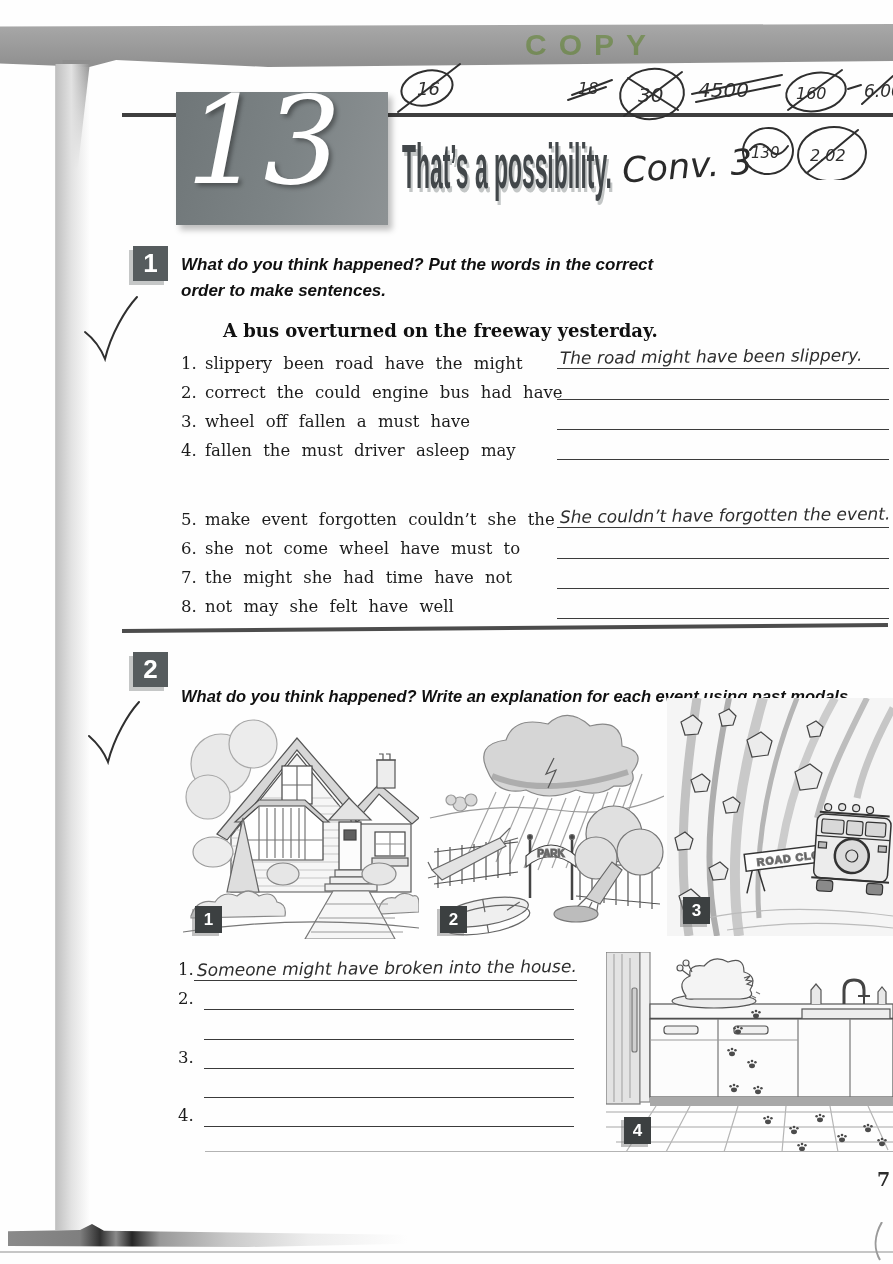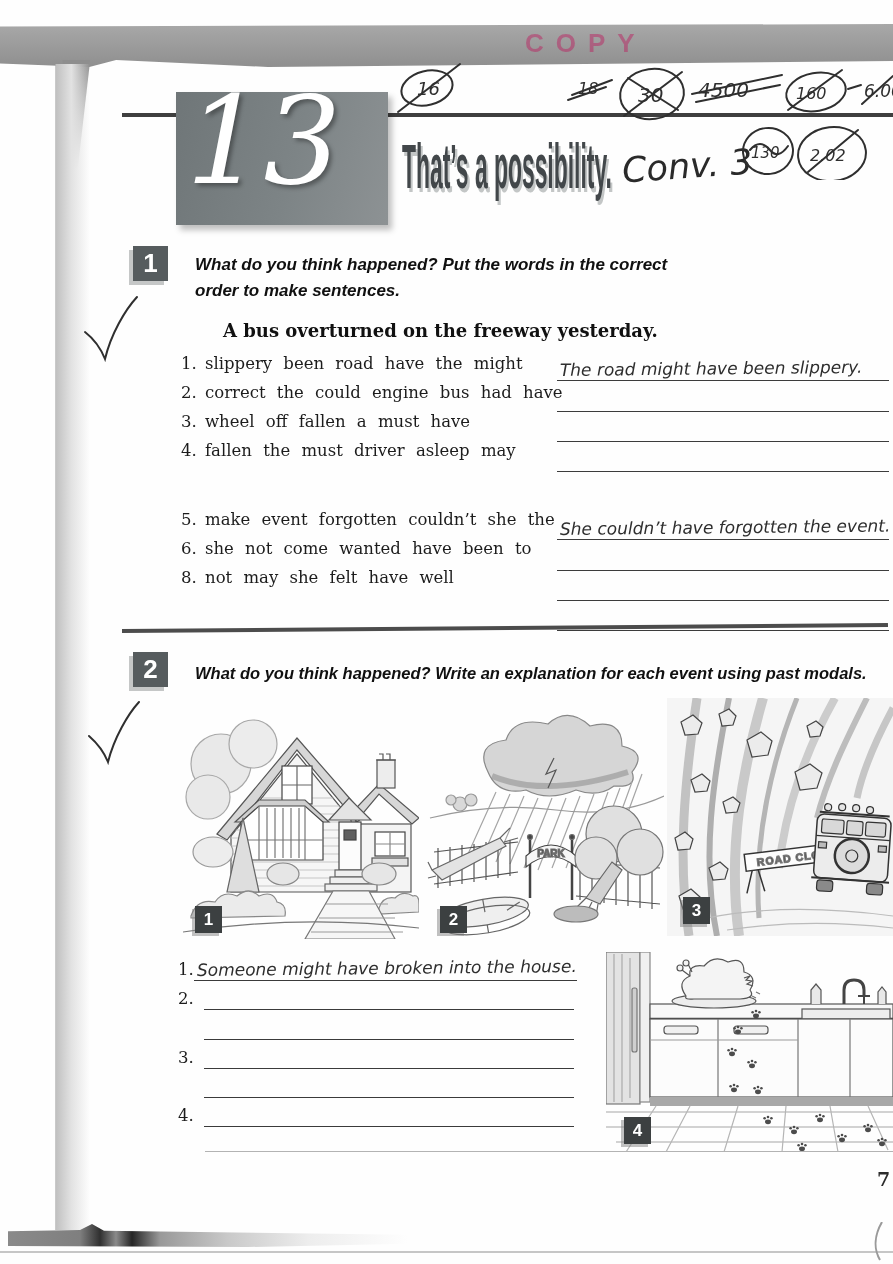--- a/index.html
+++ b/index.html
@@ -3,21 +3,21 @@
 <meta charset="utf-8">
 <style>
   html,body{margin:0;padding:0;background:#e8e8e8;}
   .page{position:relative;width:893px;height:1264px;background:#fefefe;overflow:hidden;
         font-family:"DejaVu Serif",serif;color:#1c1c1c;}
   
   .topband{position:absolute;left:0;top:24px;width:893px;height:43px;
     background:linear-gradient(to bottom,#a8a8a8,#8f8f8f);
     clip-path:polygon(0 6%,100% 0,100% 86%,30% 100%,13% 84%,10% 100%,0 92%);}
   .copyghost{position:absolute;left:525px;top:28px;font-family:"Liberation Sans",sans-serif;
-    font-weight:bold;font-size:26px;letter-spacing:12px;color:#be185d;opacity:.45;}
+    font-weight:bold;font-size:30px;letter-spacing:12px;color:#4d7c0f;opacity:.45;}
   .cornerwedge{position:absolute;left:56px;top:60px;width:36px;height:110px;
     background:linear-gradient(to bottom,#8e8e8e,rgba(200,200,200,0));
     clip-path:polygon(18% 0,95% 0,60% 100%,30% 100%);}
   .gutter{position:absolute;left:56px;top:64px;width:34px;height:1166px;
     background:linear-gradient(to right,#c0c0c0,#e2e2e2 45%,rgba(255,255,255,0));}
   .gutterline{position:absolute;left:55px;top:64px;width:1px;height:1166px;background:#b2b2b2;opacity:.7;}
   .bottom-artifact{position:absolute;left:8px;top:1224px;width:400px;height:24px;
     background:linear-gradient(to right,#8a8a8a 0%,#7f7f7f 18%,#303030 23%,#8a8a8a 27%,#262626 31%,#999 38%,#c9c9c9 55%,#ededed 75%,rgba(255,255,255,0) 100%);
     clip-path:polygon(0 30%,18% 25%,21% 0,24% 28%,100% 45%,100% 82%,60% 96%,0 92%);}
   .bottom-line{position:absolute;left:0;top:1251px;width:893px;height:2px;background:#c6c6c6;}
@@ -37,27 +37,27 @@
   .convnote{position:absolute;left:622px;top:146px;font-family:"DejaVu Sans",sans-serif;
     font-style:italic;font-size:35px;color:#2a2a2a;transform:rotate(-4deg);}
   .scribbles{position:absolute;left:380px;top:58px;}
   .checkmark{position:absolute;}
   
   .badge{position:absolute;width:35px;height:35px;background:#565c5e;color:#fff;
     font-family:"Liberation Sans",sans-serif;font-weight:bold;font-size:26px;
     display:flex;align-items:center;justify-content:center;
     box-shadow:-4px 4px 0 rgba(150,153,153,.55);}
   .instructions{position:absolute;font-family:"Liberation Sans",sans-serif;font-weight:bold;
-    font-style:italic;color:#101010;line-height:1.55;margin-left:14px;}
+    font-style:italic;color:#101010;line-height:1.55;}
   .part-heading{position:absolute;left:181px;font-weight:bold;font-size:18px;color:#111;margin-left:42px;}
   .items{position:absolute;left:181px;font-size:16.5px;}
   .item{height:29px;line-height:29px;white-space:nowrap;}
   .inum{display:inline-block;width:24px;}
   .iwords{word-spacing:6px;}
-  .anslines{position:absolute;width:332px;margin-top:12px;}
+  .anslines{position:absolute;width:332px;}
   .ansline{height:29.3px;border-bottom:1.5px solid #3c3c3c;display:flex;align-items:flex-end;}
   .hand{font-family:"DejaVu Sans",sans-serif;font-style:italic;font-size:17px;color:#2e2e2e;
     white-space:nowrap;padding-left:3px;transform:rotate(-0.6deg);transform-origin:left bottom;}
   .divider{position:absolute;left:122px;top:629px;width:766px;height:4px;background:#4c4c4c;
     transform:rotate(-0.45deg);transform-origin:left center;}
   
   .pic{position:absolute;}
   .pic svg{display:block;width:100%;height:100%;}
   .pic-badge{position:absolute;width:27px;height:27px;background:#3c4041;color:#fff;
     font-family:"Liberation Sans",sans-serif;font-weight:bold;font-size:17px;
@@ -137,21 +137,22 @@
     <div class="ansline">
         <span class="hand"></span>
       </div>
     <div class="ansline">
         <span class="hand"></span>
       </div>
   </div>
 
   <div class="items" style="top:505px;">
     <div class="item"><span class="inum">5.</span><span class="iwords">make event forgotten couldn’t she the</span></div>
-    <div class="item"><span class="inum">6.</span><span class="iwords">she not come wanted have been to</span></div>
+    <div class="item"><span class="inum">6.</span><span class="iwords">she not come wheel have must to</span></div>
+    <div class="item"><span class="inum">7.</span><span class="iwords">the might she had time have not</span></div>
     <div class="item"><span class="inum">8.</span><span class="iwords">not may she felt have well</span></div>
   </div>
   <div class="anslines" style="left:557px;top:498px;">
     <div class="ansline">
         <span class="hand">She couldn’t have forgotten the event.</span>
       </div>
     <div class="ansline">
         <span class="hand"></span>
       </div>
     <div class="ansline">
@@ -161,21 +162,21 @@
         <span class="hand"></span>
       </div>
   </div>
 
   <div class="divider"></div>
 
   <div class="badge" style="left:133px;top:652px;">2</div>
   <svg class="checkmark" style="left:84px;top:698px;" width="58" height="72" viewBox="0 0 58 72">
     <path class="ink" stroke-width="2.6" d="M5,38 C13,45 20,54 24,64 C30,40 44,16 55,4"></path>
   </svg>
-  <div class="instructions" style="left:181px;top:661px;width:710px;font-size:16.5px;">What do you think happened? Write an explanation for each event using past modals.</div>
+  <div class="instructions" style="left:181px;top:684px;width:710px;font-size:16.5px;">What do you think happened? Write an explanation for each event using past modals.</div>
 
   <div class="pic" style="left:183px;top:702px;width:236px;height:237px;">
     <svg viewBox="0 0 236 237">
       <g stroke="#6a6a6a" stroke-width="1.2" fill="none">
         <circle cx="38" cy="62" r="30" fill="#e9e9e9" stroke="#a8a8a8"></circle>
         <circle cx="70" cy="42" r="24" fill="#ececec" stroke="#a8a8a8"></circle>
         <circle cx="25" cy="95" r="22" fill="#e9e9e9" stroke="#a8a8a8"></circle>
         <polygon points="158,122 196,82 236,116 229,122 196,92 166,128" fill="#d7d7d7" stroke="#555"></polygon>
         <rect x="194" y="58" width="18" height="28" fill="#ededed" stroke="#555"></rect>
         <path d="M193,58 h20 M196,52 h4 v6 M203,52 h4 v6" stroke="#555"></path>

